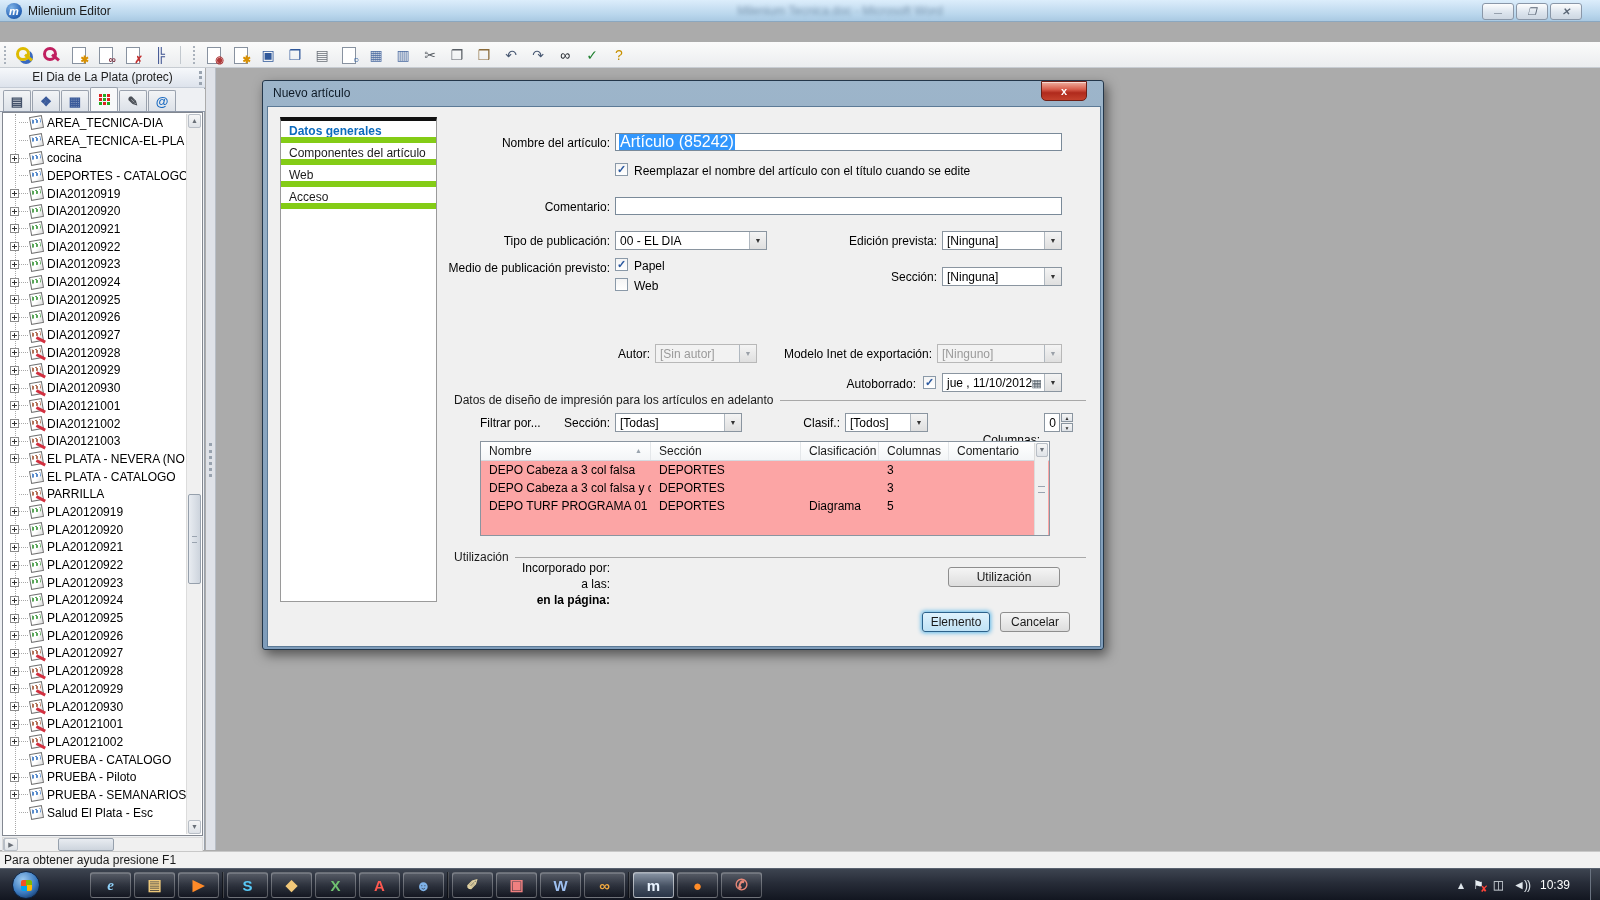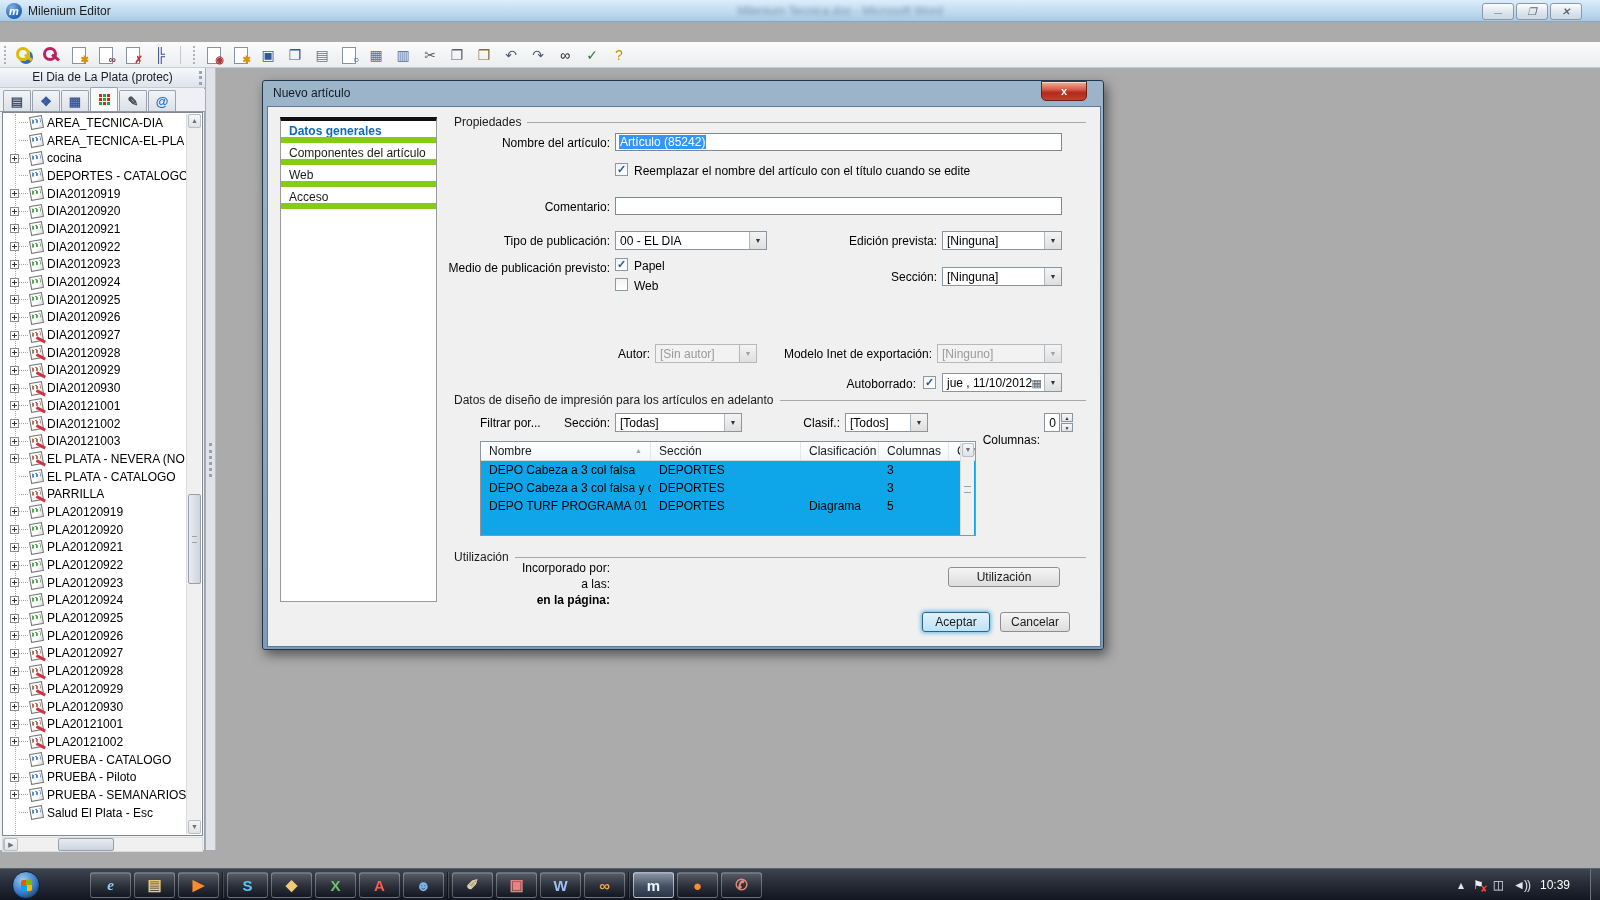--- a/index.html
+++ b/index.html
@@ -101,40 +101,40 @@
     border:1px solid #5c7a96; font-size:12px; color:#000; }
   .lbl { position:absolute; text-align:right; white-space:nowrap; }
   .llbl { position:absolute; white-space:nowrap; }
   .ghead { position:absolute; display:flex; align-items:center; }
   .ghead span { white-space:nowrap; margin-right:6px; color:#1a1a1a; }
   .ghead i { flex:1; border-top:1px solid #a8a8a8; height:0; }
   .navlist { position:absolute; left:12px; top:10px; width:157px; height:485px; background:#fff;
     border:1px solid #9a9a9a; border-top:4px solid #101010; }
   .nav-item { height:22px; line-height:21px; padding-left:8px; border-bottom:6px solid #84cc16; color:#1a1a1a; white-space:nowrap; overflow:hidden; }
   .nav-item.sel { color:#0d6bbd; font-weight:bold; }
-  .tbox { position:absolute; height:18px; background:#fff; border:1px solid #7a8a99; font-size:12px;
+  .tbox { position:absolute; height:18px; background:#fff; border:1px solid #7a8a99; font-size:16px;
     padding:1px 3px; display:flex; align-items:center; overflow:hidden; }
   .selhl { background:#3297fd; color:#fff; padding:0 1px; }
   .combo { position:absolute; height:19px; background:#fff; border:1px solid #8a95a0; display:flex; align-items:center; overflow:hidden; }
   .combo .ct { flex:1; padding-left:4px; white-space:nowrap; overflow:hidden; }
   .combo .ca { width:17px; align-self:stretch; background:linear-gradient(#f4f4f4,#dfdfdf); border-left:1px solid #b0b8c0;
     display:flex; align-items:center; justify-content:center; flex:none; }
   .combo .ca::after { content:"▼"; font-size:7px; color:#333; }
   .combo.dis { background:#f2f2f2; border-color:#b8b8b8; }
   .combo.dis .ct { color:#9a9a9a; }
   .combo.dis .ca::after { color:#9aa0a8; }
   .cal::before { content:"▦"; font-size:11px; color:#55606a; margin-right:2px; }
   .cb { position:absolute; width:13px; height:13px; background:linear-gradient(#f4f4f4,#ffffff); border:1px solid #8a99a8;
     font-size:11px; font-weight:bold; color:#2c5aa0; line-height:11px; text-align:center; }
   .spinval { position:absolute; width:16px; height:19px; background:#fff; border:1px solid #8a95a0; text-align:right; padding:2px 3px 0 0; }
   .spin { position:absolute; width:12px; height:19px; }
   .spin b { position:absolute; left:0; width:12px; height:9px; border:1px solid #8a95a0; background:linear-gradient(#f6f6f6,#dfe3e8);
     font-size:5px; color:#333; text-align:center; line-height:8px; }
   .spin .su { top:0; } .spin .sd { bottom:0; }
-  .grid-table { position:absolute; left:212px; top:334px; width:496px; height:95px; background:#0ea5e9; border:1px solid #8a95a0; }
+  .grid-table { position:absolute; left:212px; top:334px; width:570px; height:95px; background:#fca5a5; border:1px solid #8a95a0; }
   .gt-head { display:flex; height:19px; background:linear-gradient(#ffffff,#f3f5f7); border-bottom:1px solid #d5dae0; }
   .gt-hc { border-right:1px solid #e4e7ea; padding:2px 0 0 8px; color:#1a1a1a; position:relative; white-space:nowrap; overflow:hidden; }
   .sortarr { position:absolute; right:8px; top:5px; font-size:7px; color:#9aa4ae; }
   .gt-row { display:flex; height:18px; }
   .gt-c { padding:2px 0 0 8px; white-space:nowrap; overflow:hidden; }
   .gt-vsb { position:absolute; right:1px; top:1px; width:14px; height:92px; background:#f0f0f0; border-left:1px solid #dcdcdc; }
   .gt-vsb .thumb { left:1px; width:12px; }
   .btn { position:absolute; height:20px; background:linear-gradient(#f5f5f5,#dddddd); border:1px solid #8e8e8e;
     border-radius:3px; font-size:12px; color:#1a1a1a; text-align:center; line-height:18px; }
   .btn.default { background:linear-gradient(#e0f2fc,#bfe2f5); border-color:#2c628b; box-shadow:0 0 4px 1px #5fb8e8; }
@@ -593,24 +593,20 @@
     <div class="dlg-body">
 
       <div class="navlist">
 
       <div class="nav-item sel">Datos generales</div>
           <div class="nav-item">Componentes del artículo</div>
           <div class="nav-item">Web</div>
           <div class="nav-item">Acceso</div>
         </div>
 
-      <div class="ghead" style="left:186px;right:14px;top:8px;">
-        <span>Propiedades</span>
-          <i></i>
-      </div>
       <div class="lbl" style="left:86px;width:256px;top:29px;">Nombre del artículo:</div>
       <div class="tbox" style="left:347px;top:26px;width:447px;">
         <span class="selhl">Artículo (85242)</span>
       </div>
       <span class="cb" style="left:347px;top:56px;">✓</span>
       <div class="llbl" style="left:366px;top:57px;">Reemplazar el nombre del artículo con el título cuando se edite</div>
       <div class="lbl" style="left:86px;width:256px;top:93px;">Comentario:</div>
       <div class="tbox" style="left:347px;top:90px;width:447px;">
         <span></span>
       </div>
@@ -721,25 +717,28 @@
 
       <div class="ghead" style="left:186px;right:14px;top:443px;">
         <span>Utilización</span>
           <i></i>
       </div>
       <div class="lbl" style="left:100px;width:242px;top:454px;">Incorporado por:</div>
       <div class="lbl" style="left:100px;width:242px;top:470px;">a las:</div>
       <div class="lbl" style="left:100px;width:242px;top:486px;font-weight:bold;">en la página:</div>
       <div class="btn" style="left:680px;top:460px;width:112px;">Utilización</div>
 
-      <div class="btn default" style="left:654px;top:505px;width:68px;">Aceptar</div>
+      <div class="btn default" style="left:654px;top:505px;width:68px;">Elemento</div>
       <div class="btn" style="left:732px;top:505px;width:70px;">Cancelar</div>
     </div>
   </div>
 
+  <div class="statusbar">
+    <span>Para obtener ayuda presione F1</span>
+  </div>
 
   <div class="taskbar">
     <div class="orb">
         <div class="orbflag"></div>
       </div>
     <div class="tbtns">
 
     <span class="tbtn ser">
           <b style="color: rgb(143, 208, 248);">e</b>
         </span>

